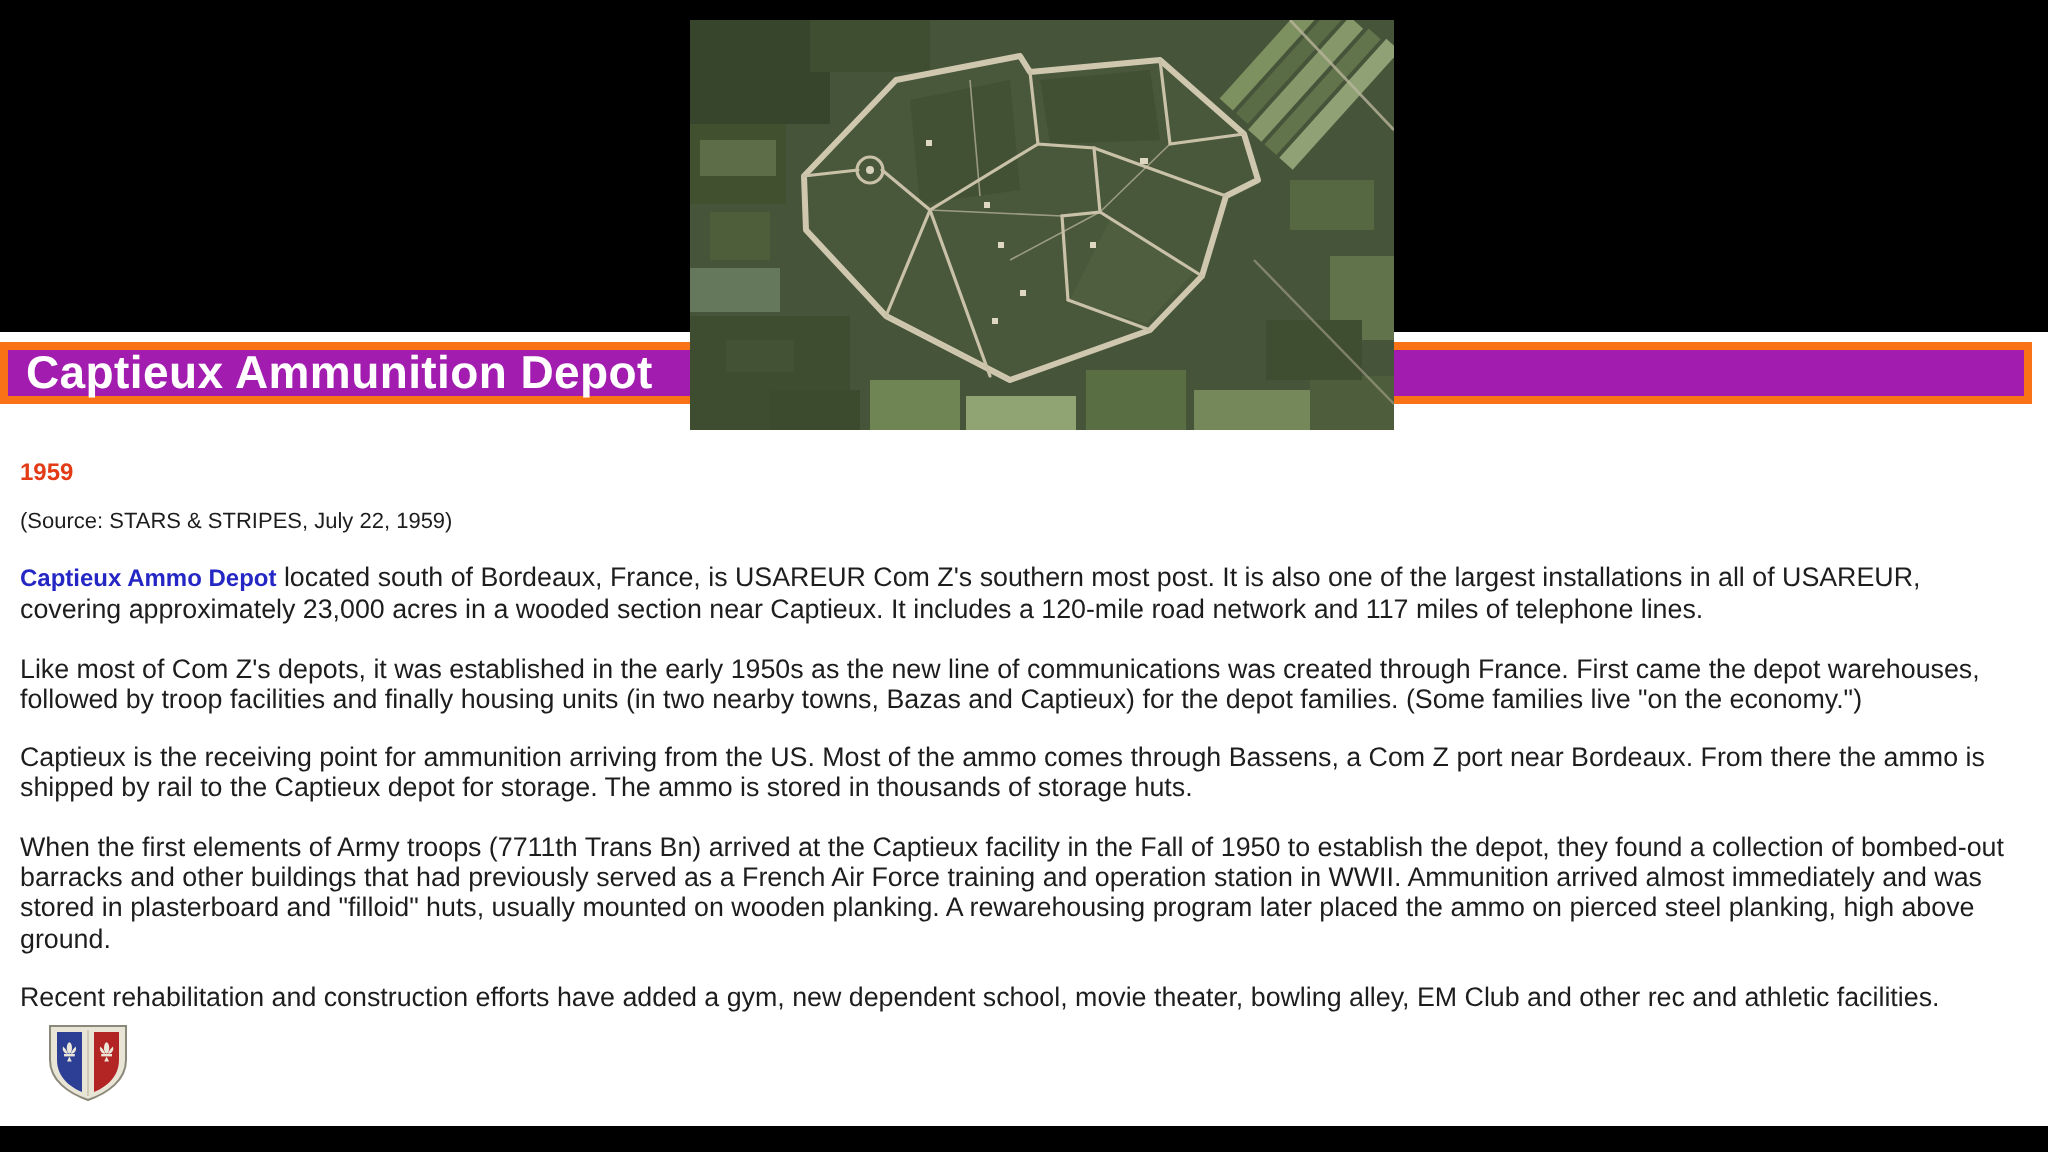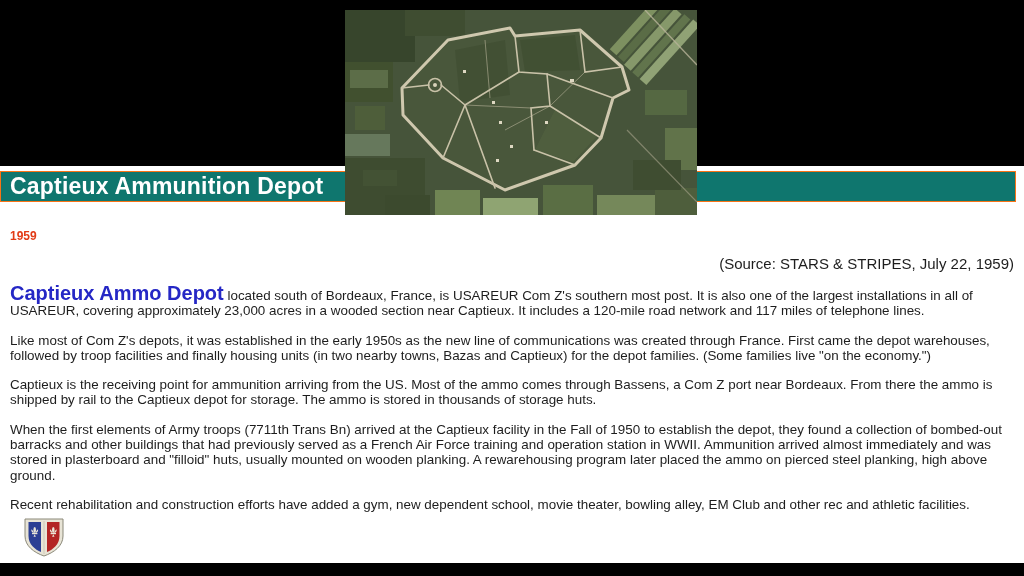--- a/index.html
+++ b/index.html
@@ -11,22 +11,22 @@
     overflow: hidden;
     color: #1d1d1d;
   }
   .top-banner {
     width: 1024px; height: 166px;
     background: #000000;
   }
   .header-bar {
     margin: 5px 8px 0 0;
     height: 31px;
-    background: #0f766e;
-    border: 1px solid #f97316;
+    background: #a21caf;
+    border: 4px solid #f97316;
     display: flex;
     align-items: center;
     padding-left: 9px;
   }
   .header-bar .title {
     color: #ffffff;
     font-weight: bold;
     font-size: 23px;
     letter-spacing: 0.2px;
     white-space: nowrap;
@@ -42,33 +42,32 @@
     padding: 0 10px 0 10px;
   }
   .year {
     margin-top: 27px;
     color: #e23b16;
     font-weight: bold;
     font-size: 12px;
   }
   .source-line {
     margin-top: 12px;
-    font-size: 15px;
-    text-align: right;
+    font-size: 11px;
   }
   .content p.body-para {
     font-size: 13.4px;
     line-height: 15.3px;
     margin-top: 14px;
     padding-right: 0;
   }
   .lead-term {
     color: #2527c5;
     font-weight: bold;
-    font-size: 20px;
+    font-size: 12px;
   }
   .crest {
     margin: 5px 0 0 12px;
     width: 44px; height: 40px;
     line-height: 0;
   }
   .bottom-bar {
     position: absolute;
     left: 0; bottom: 0;
     width: 1024px; height: 13px;

